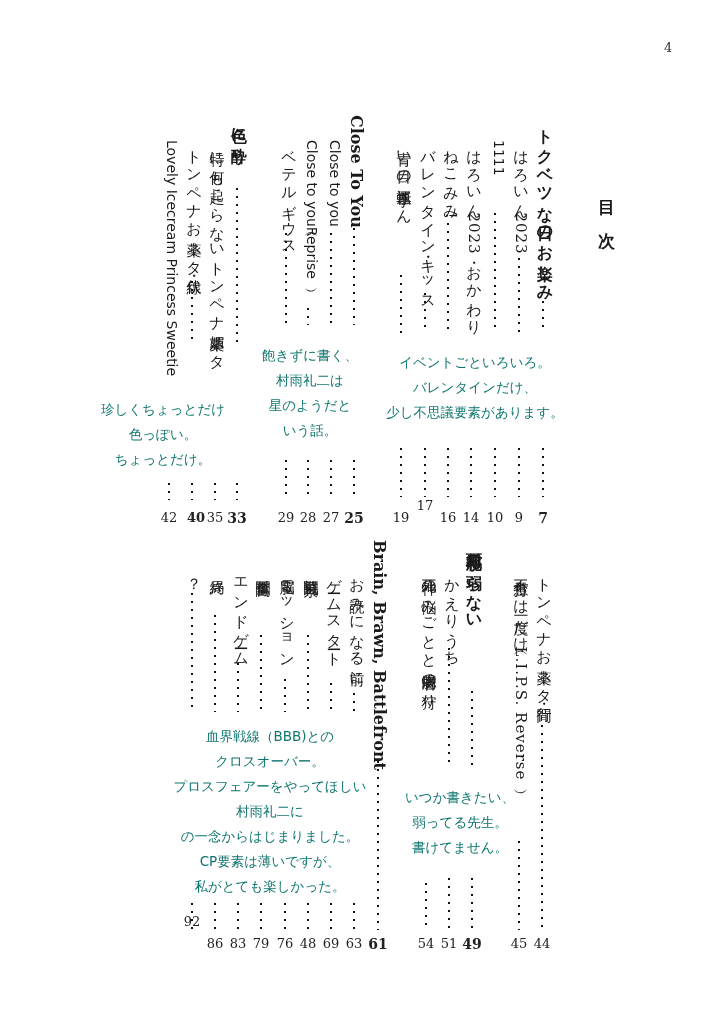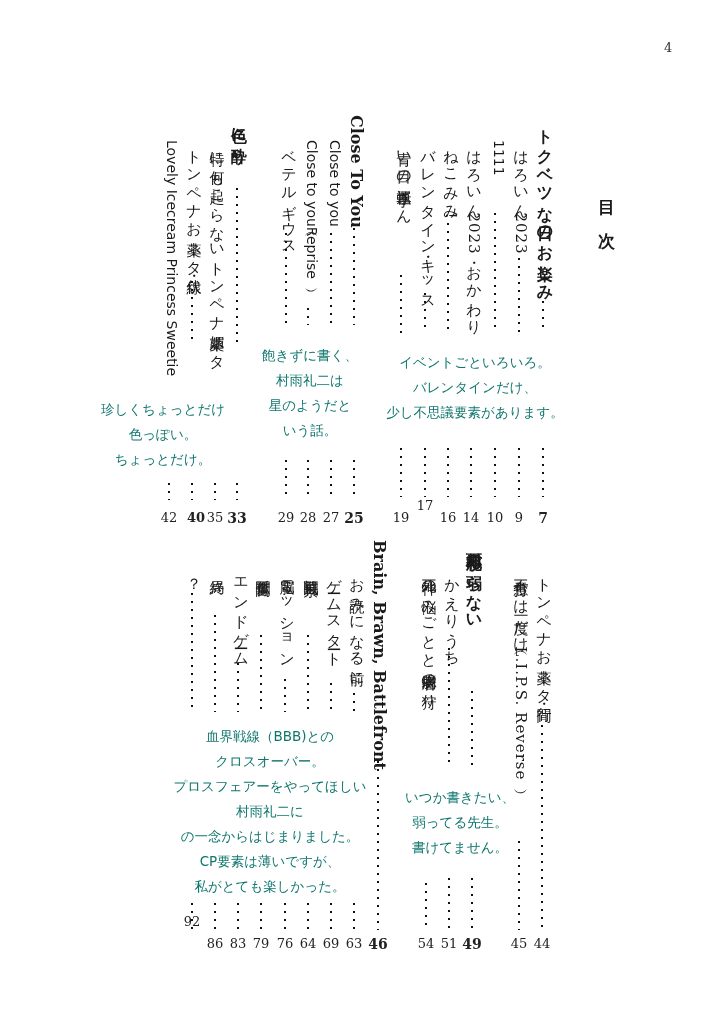--- a/index.html
+++ b/index.html
@@ -142,36 +142,36 @@
 <div class="pnum" style="left:414px; top:936px;">54</div>
 
 <div class="note" style="left:395px; top:785px; width:130px;">
   <div>いつか書きたい、</div>
   <div>弱ってる先生。</div>
   <div>書けてません。</div>
 </div>
 
 <div class="col latin-head" style="left:368px; top:540px;">Brain, Brawn, Battlefront</div>
 <div class="leader" style="left:376px; top:758px; height:172px;"></div>
-<div class="pnum bold" style="left:366px; top:936px;">46</div>
+<div class="pnum bold" style="left:366px; top:936px;">61</div>
 
 <div class="col" style="left:346px; top:568px;">お読みになる前に</div>
 <div class="leader" style="left:352px; top:690px; height:22px;"></div>
 <div class="leader" style="left:352px; top:900px; height:30px;"></div>
 <div class="pnum" style="left:342px; top:936px;">63</div>
 
 <div class="col" style="left:323px; top:568px;">ゲームスタート</div>
 <div class="leader" style="left:329px; top:680px; height:32px;"></div>
 <div class="leader" style="left:329px; top:900px; height:30px;"></div>
 <div class="pnum" style="left:319px; top:936px;">69</div>
 
 <div class="col" style="left:300px; top:568px;">戦闘風景</div>
 <div class="leader" style="left:306px; top:632px; height:80px;"></div>
 <div class="leader" style="left:306px; top:900px; height:30px;"></div>
-<div class="pnum" style="left:296px; top:936px;">64</div>
+<div class="pnum" style="left:296px; top:936px;">48</div>
 
 <div class="col" style="left:276px; top:568px;">電脳ミッション</div>
 <div class="leader" style="left:283px; top:676px; height:36px;"></div>
 <div class="leader" style="left:283px; top:900px; height:30px;"></div>
 <div class="pnum" style="left:273px; top:936px;">76</div>
 
 <div class="col" style="left:252px; top:568px;">孤軍奮闘</div>
 <div class="leader" style="left:259px; top:632px; height:80px;"></div>
 <div class="leader" style="left:259px; top:900px; height:30px;"></div>
 <div class="pnum" style="left:249px; top:936px;">79</div>

